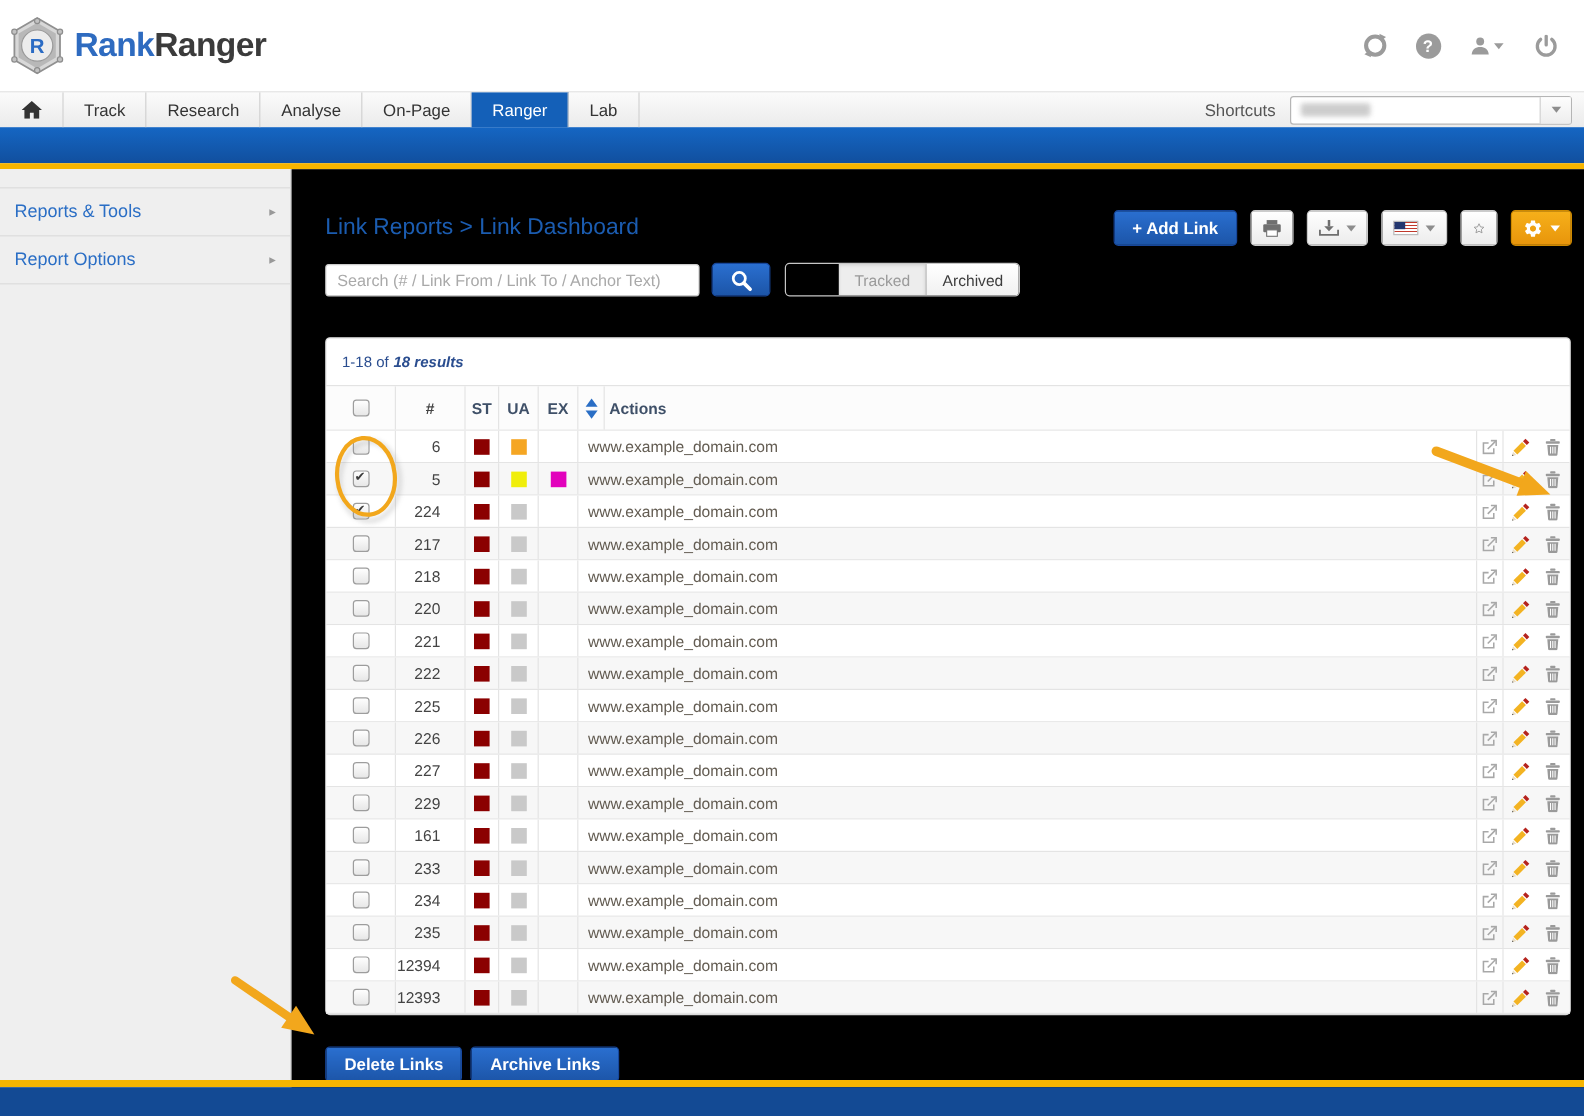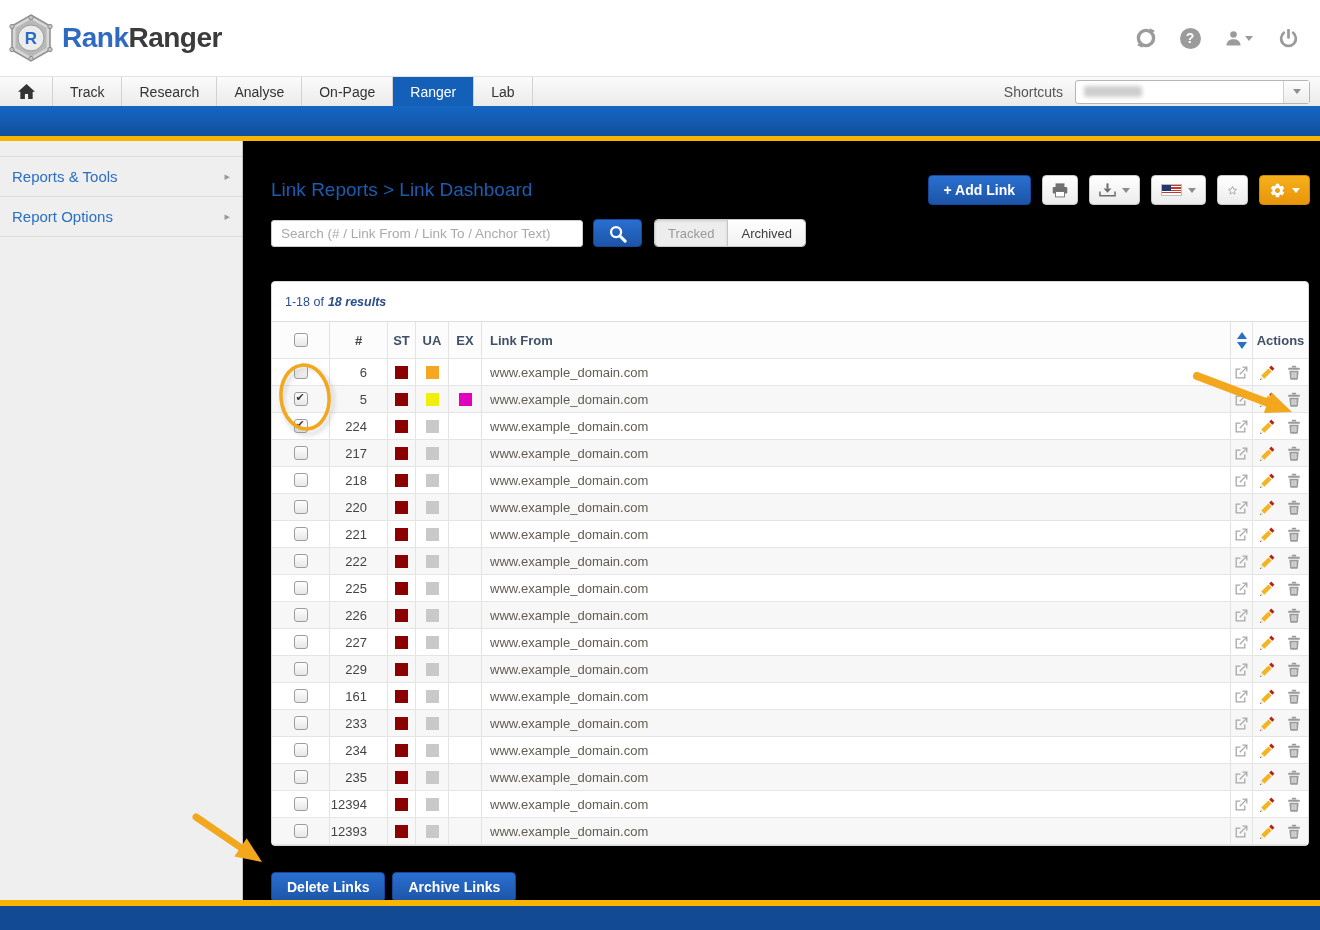--- a/index.html
+++ b/index.html
@@ -54,21 +54,21 @@
   .gear-btn .caret { border-top-color:#fff; }
   .us-flag { width:21px; height:12px; position:relative; background:repeating-linear-gradient(to bottom,#c0392b 0 1.2px,#fff 1.2px 2.4px); border:1px solid #bbb; }
   .us-flag .canton { position:absolute; left:0; top:0; width:9px; height:6px; background:#23366e; }
 
   .search-row { margin-top:14px; display:flex; align-items:center; gap:10px; }
   .search-input { width:312px; height:27px; border:1px solid #ccc; border-radius:3px; padding:0 9px; font-size:13.5px; color:#555; font-family:"Liberation Sans",sans-serif; }
   .search-input::placeholder { color:#a9a9a9; }
   .search-btn { width:49px; height:28px; border-radius:4px; background:linear-gradient(var(--button-blue-top), var(--button-blue-bottom)); border:1px solid #17479c; display:flex; align-items:center; justify-content:center; cursor:pointer; }
   .seg-group { display:flex; margin-left:2px; border:1px solid #c6c6c6; border-radius:4px; overflow:hidden; height:28px; }
   .seg { padding:0 13px; font-size:13px; display:flex; align-items:center; cursor:pointer; }
-  .seg.tracked { background:#ededed; color:#9a9a9a; border-right:1px solid #c6c6c6; box-shadow:inset 0 1px 3px rgba(0,0,0,.12); }
+  .seg.tracked { background:#ededed; color:#9a9a9a; border-right:1px solid #c6c6c6; box-shadow:inset 0 1px 3px rgba(0,0,0,.12);margin-left:44px; }
   .seg.archived { background:linear-gradient(#fff,#f1f1f1); color:#3d3d3d; }
 
   
   .panel { margin-top:34px; width:1038px; border:1px solid #d9d9d9; border-radius:4px; background:#fff; }
   .results-bar { height:40px; display:flex; align-items:center; padding:0 13px; border-bottom:1px solid #ddd; font-size:12.5px; color:#2a4d8f; }
   .results-bar b { margin-left:4px;font-style:italic; }
   .tbl { width:100%; font-size:13px; }
   .trow { display:flex; align-items:center; height:27px; border-bottom:1px solid #e4e4e4; background:#fff; }
   .trow.alt { background:#f7f7f7; }
   .trow.head { height:37px; background:#fcfcfc; font-weight:bold; color:#3f5068; }
@@ -253,21 +253,20 @@
         </div>
         <div class="tbl">
           <div class="trow head">
             <div class="c c-cb">
                 <div class="cbx"></div>
               </div>
             <div class="c c-num">#</div>
             <div class="c c-st">ST</div>
             <div class="c c-ua">UA</div>
             <div class="c c-ex">EX</div>
-            <div class="c c-link">Link From</div>
             <div class="c c-ext">
               <div class="sort-arrows">
                 <span class="tri-up"></span>
                 <span class="tri-down"></span>
               </div>
             </div>
             <div class="c c-act">Actions</div>
           </div>
           <div id="tbody">
               <div class="trow">

